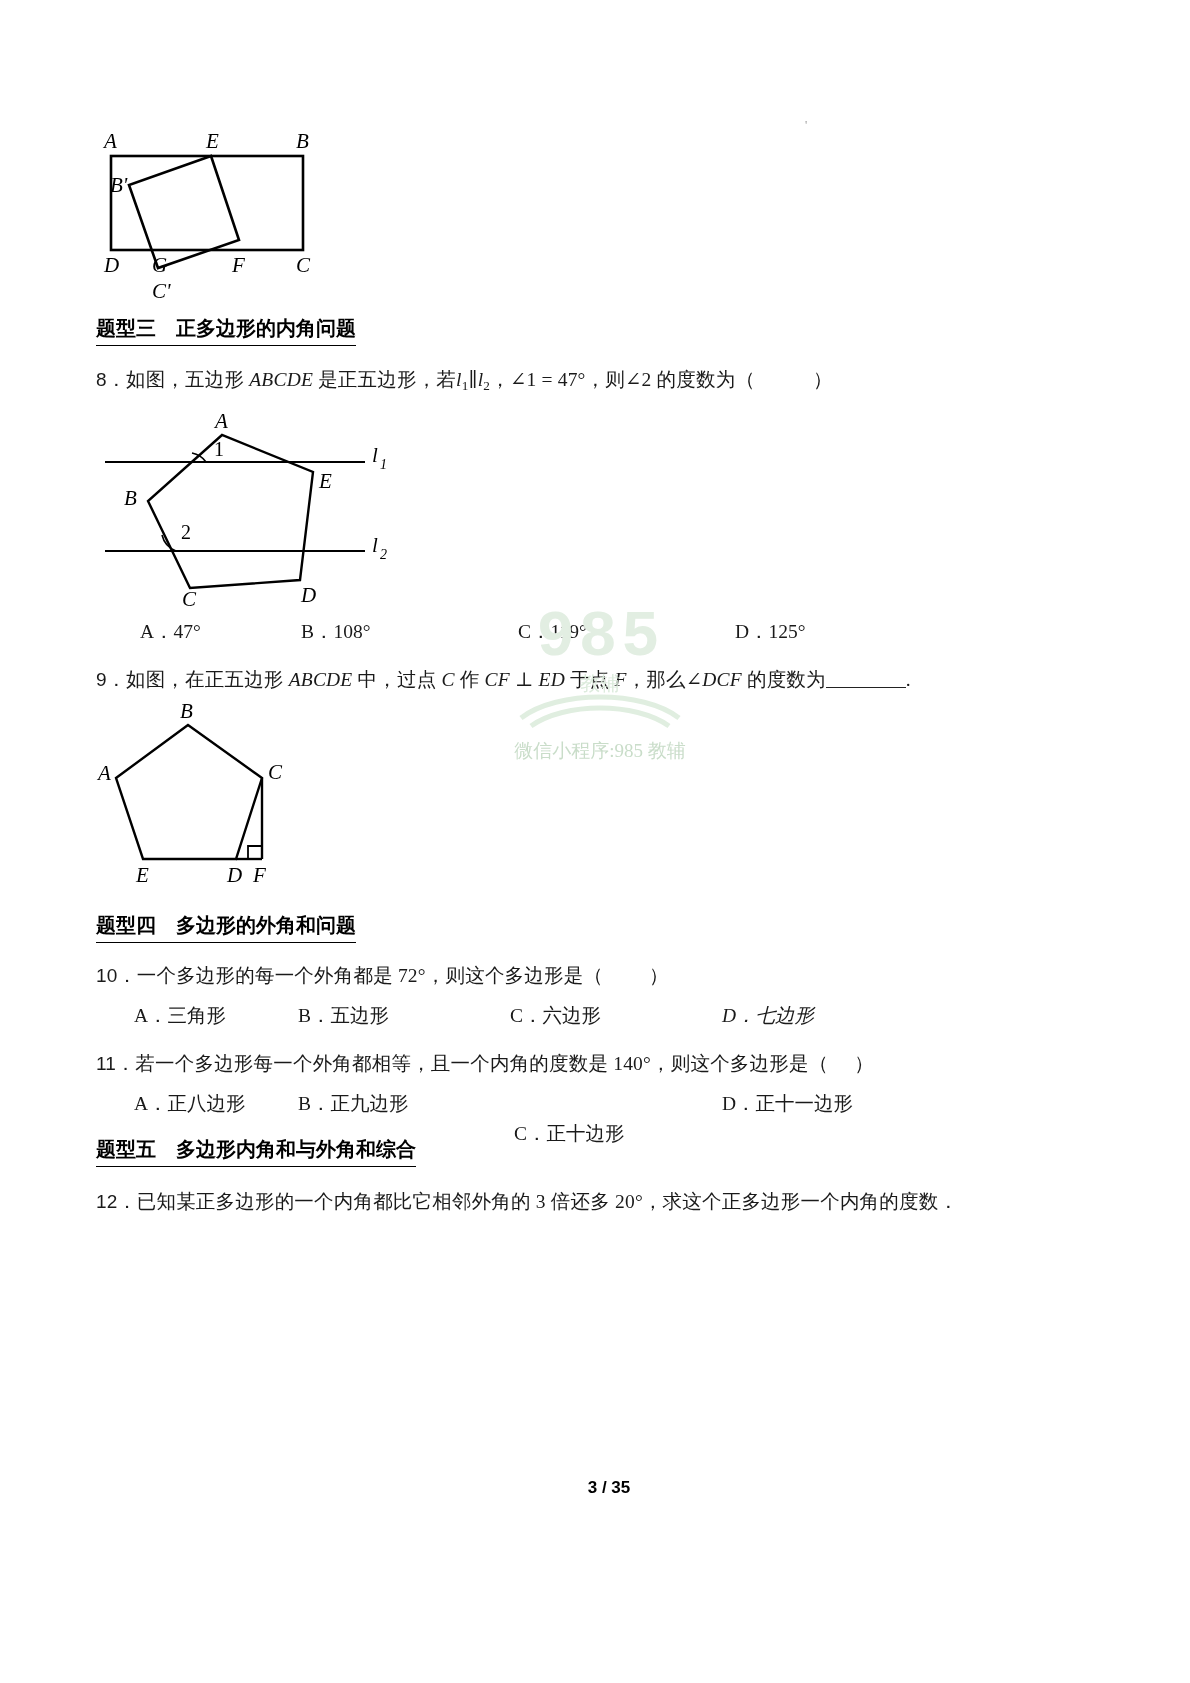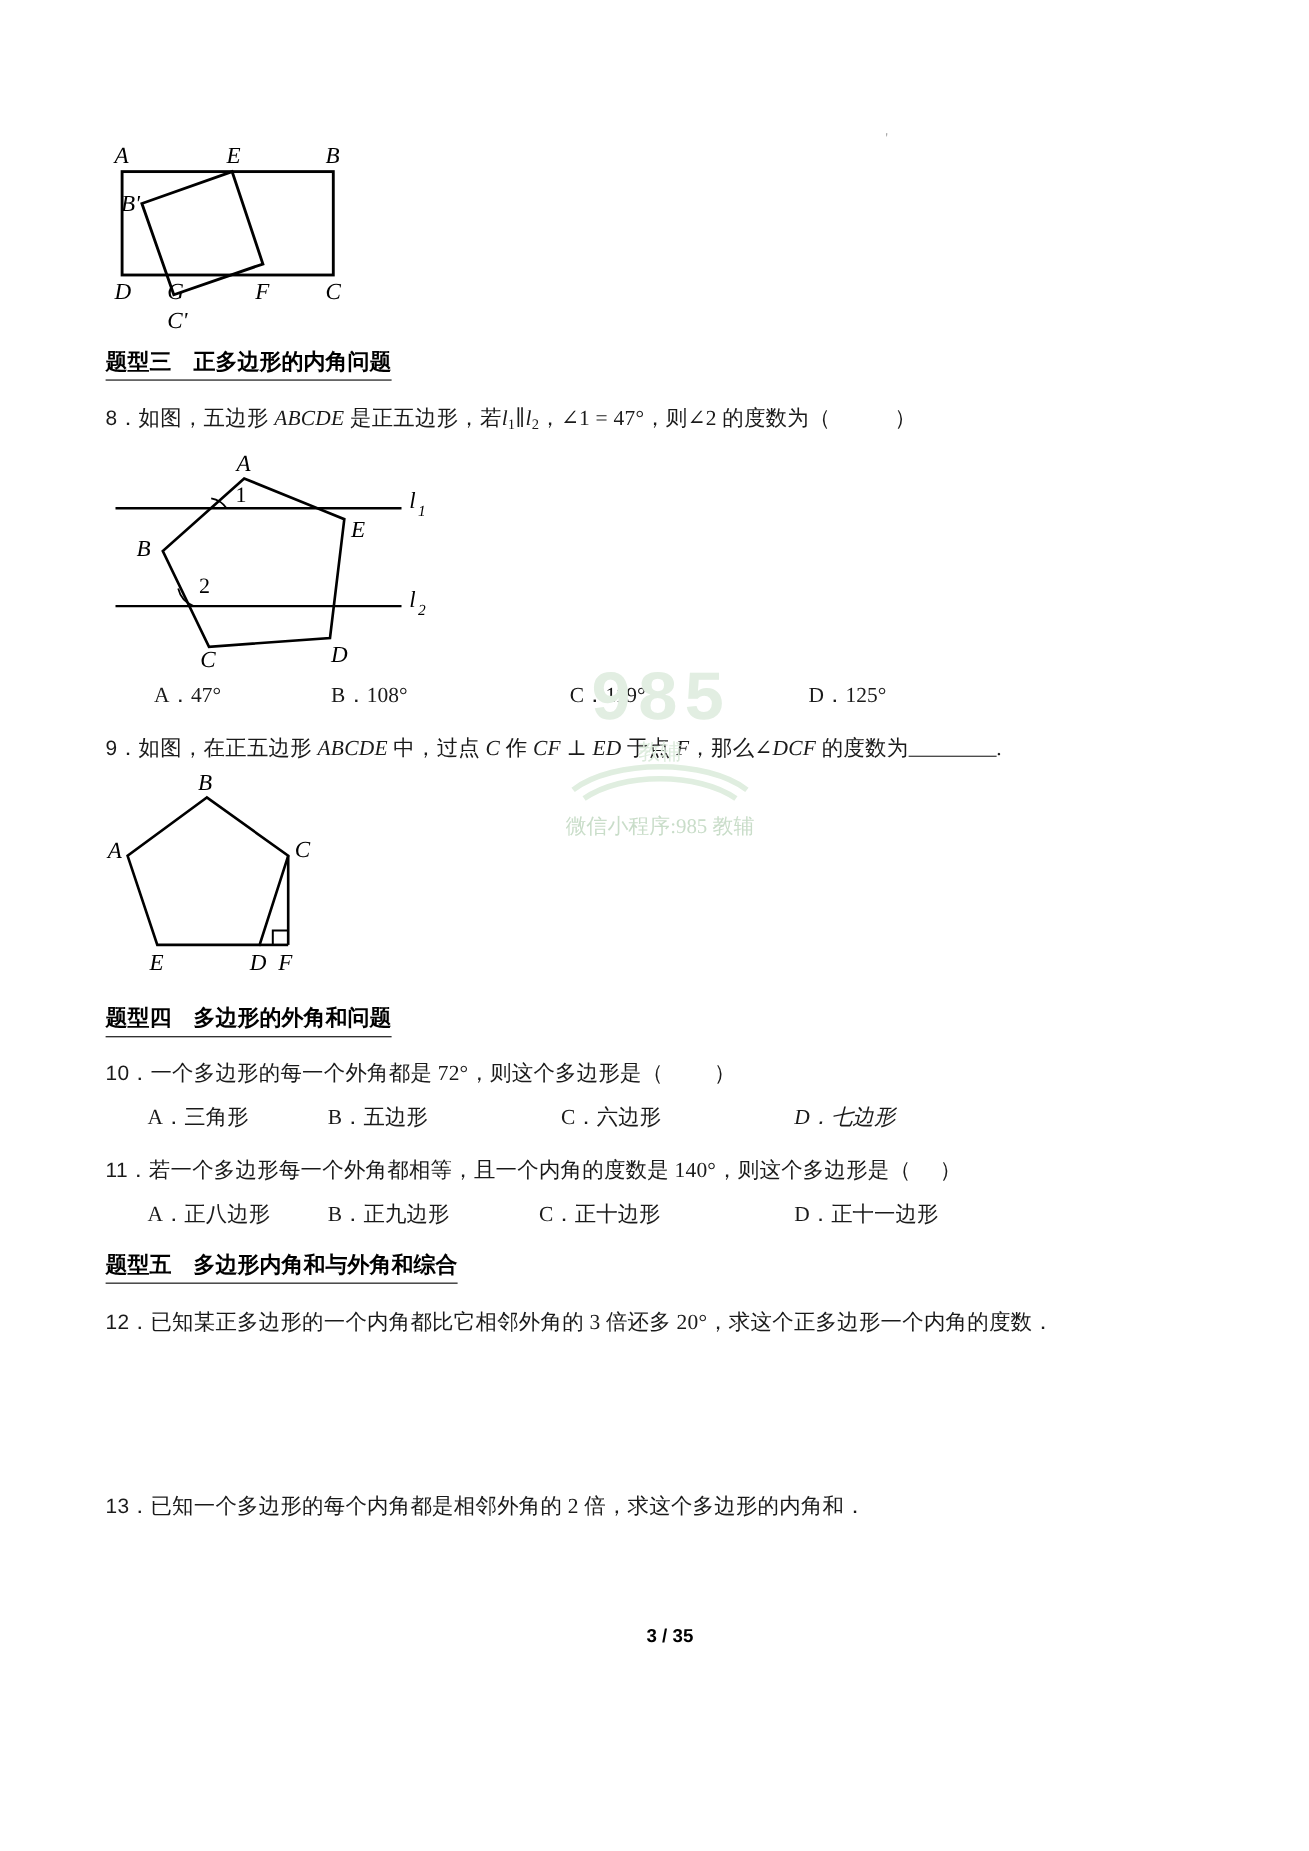--- a/index.html
+++ b/index.html
@@ -270,30 +270,27 @@
     <span class="opt" style="left:588px;font-style:italic;"><span>D．</span><span>七边形</span></span>
   </div>
 
   <div class="qline" style="left:96px; top:1050px;">
     <span class="num">11．</span><span>若一个多边形每一个外角都相等，且一个内角的度数是 140°，则这个多边形是（</span><span style="display:inline-block;width:26px;"></span><span>）</span>
   </div>
 
   <div class="opts" style="left:134px; top:1090px;">
     <span class="opt" style="left:0px;"><span>A．</span><span>正八边形</span></span>
     <span class="opt" style="left:164px;"><span>B．</span><span>正九边形</span></span>
-    <span class="opt" style="left:356px;"><span>C．</span><span>正十边形</span></span>
+    <span class="opt" style="left:380px;margin-top:30px;"><span>C．</span><span>正十边形</span></span>
     <span class="opt" style="left:588px;"><span>D．</span><span>正十一边形</span></span>
   </div>
 
   <div class="heading" style="left:96px; top:1136px;">题型五　多边形内角和与外角和综合</div>
 
   <div class="qline" style="left:96px; top:1188px;">
     <span class="num">12．</span><span>已知某正多边形的一个内角都比它相邻外角的 3 倍还多 20°，求这个正多边形一个内角的度数．</span>
   </div>
 
-  <div class="qline" style="left:96px; top:1355px;">
-    <span class="num">13．</span><span>已知一个多边形的每个内角都是相邻外角的 2 倍，求这个多边形的内角和．</span>
-  </div>
 
   <div class="footer">3 / 35</div>
 
  </div>
 </div>
 
 </body></html>

